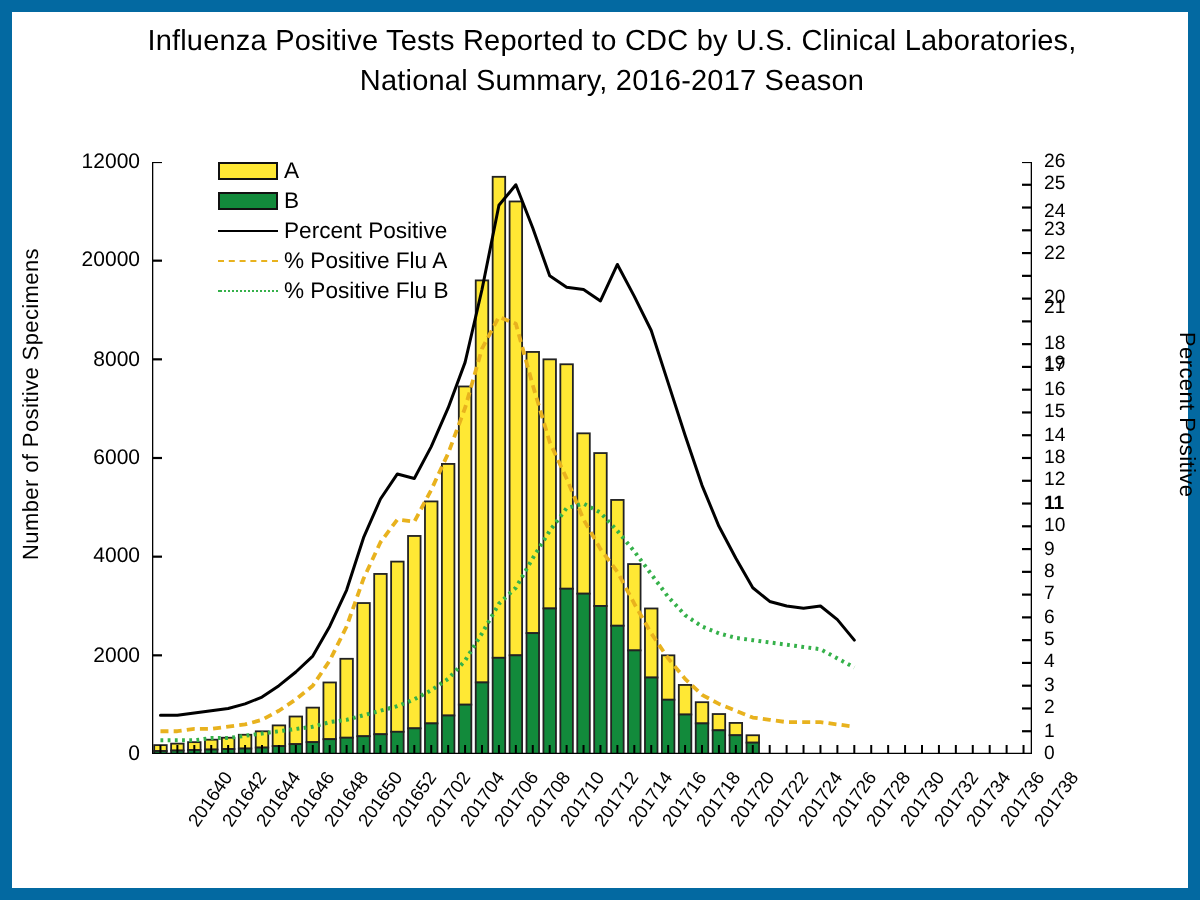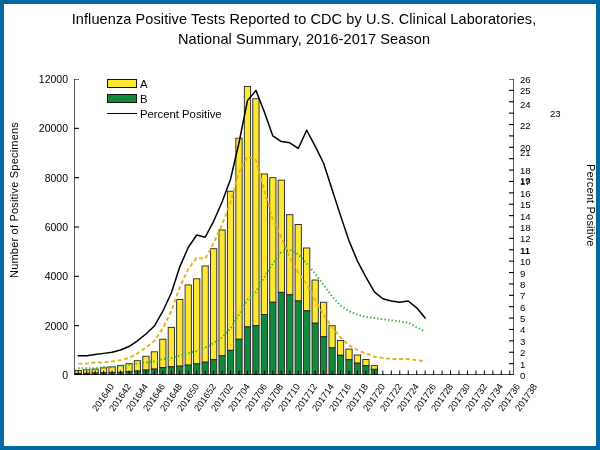--- a/index.html
+++ b/index.html
@@ -1,17 +1,17 @@
 <!DOCTYPE html>
 <html><head>
 <meta charset="utf-8">
 <style>
   html,body{margin:0;padding:0;background:#ffffff;}
   body{width:600px;height:450px;overflow:hidden;font-family:"Liberation Sans",sans-serif;color:#000;}
-  #frame{position:relative;width:600px;height:450px;box-sizing:border-box;border:4px solid #0369a1;}
+  #frame{position:relative;width:600px;height:450px;box-sizing:border-box;border:6px solid #0369a1;}
   #title{position:absolute;left:0;top:5px;width:600px;text-align:center;font-size:14.5px;line-height:20px;letter-spacing:.1px;}
   #title .l2{display:block;}
   .axis-title{position:absolute;font-size:11px;}
   #ylabel-left{left:4px;top:118px;width:16px;transform-origin:center;writing-mode:vertical-rl;transform:rotate(180deg);font-size:11px;letter-spacing:.2px;}
   #ylabel-right{left:581px;top:160px;writing-mode:vertical-rl;font-size:11px;letter-spacing:.2px;}
   #xlabel{left:0;top:414px;width:600px;text-align:center;font-size:11px;}
   #plot{position:absolute;left:70px;top:75px;width:440px;height:296px;}
   #plotsvg{position:absolute;left:0;top:0;}
   .tick-l{position:absolute;right:0;font-size:10.5px;text-align:right;transform:translateY(-50%);white-space:nowrap;}
   .tick-r{position:absolute;left:0;font-size:9.6px;text-align:left;transform:translateY(-50%);white-space:nowrap;}
@@ -67,21 +67,21 @@
       <div class="tick-r" style="top: 148px;">18</div>
       <div class="tick-r" style="top: 136.615px;">14</div>
       <div class="tick-r" style="top: 125.231px;">15</div>
       <div class="tick-r" style="top: 113.846px;">16</div>
       <div class="tick-r" style="top: 102.462px;">17</div>
       <div class="tick-r" style="top: 91.0769px;">18</div>
       <div class="tick-r" style="top: 79.6923px; margin-top: 21px;">19</div>
       <div class="tick-r" style="top: 68.3077px;">20</div>
       <div class="tick-r" style="top: 56.9231px; margin-top: 16px;">21</div>
       <div class="tick-r" style="top: 45.5385px;">22</div>
-      <div class="tick-r" style="top: 34.1538px; margin-left: 30px;">23</div>
+      <div class="tick-r" style="top: 34.1538px;">23</div>
       <div class="tick-r" style="top: 25px;">24</div>
       <div class="tick-r" style="top: 11.3846px;">25</div>
       <div class="tick-r" style="top: 0px;">26</div>
     </div>
   <div id="xticks">
       <div class="xt" style="left: 3.23077px; top: 4px;">201640</div>
       <div class="xt" style="left: 20.1538px; top: 4px;">201642</div>
       <div class="xt" style="left: 37.0769px; top: 4px;">201644</div>
       <div class="xt" style="left: 54px; top: 4px;">201646</div>
       <div class="xt" style="left: 70.9231px; top: 4px;">201648</div>
@@ -289,15 +289,27 @@
           <div class="lg-swatch" style="background: rgb(18, 138, 59);"></div>
         </div>
         <span class="lg-label">B</span>
       </div>
       <div class="lg-row">
         <div class="lg-key">
           <div class="lg-line"></div>
         </div>
         <span class="lg-label">Percent Positive</span>
       </div>
+      <div class="lg-row">
+        <div class="lg-key">
+          <div class="lg-dash"></div>
+        </div>
+        <span class="lg-label">% Positive Flu A</span>
+      </div>
+      <div class="lg-row">
+        <div class="lg-key">
+          <div class="lg-dot"></div>
+        </div>
+        <span class="lg-label">% Positive Flu B</span>
+      </div>
     </div>
 
 </div>
 
 </body></html>

